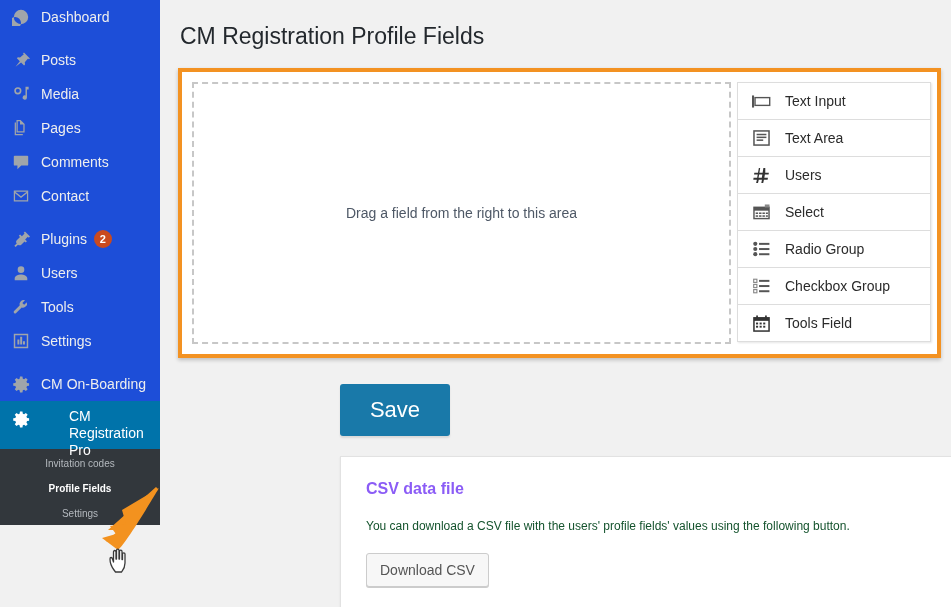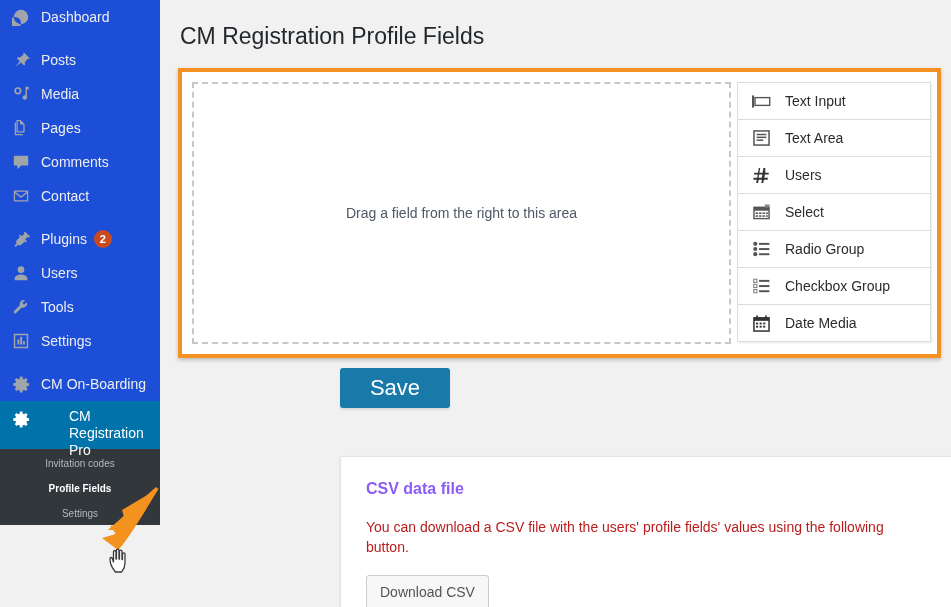--- a/index.html
+++ b/index.html
@@ -137,22 +137,22 @@
   }
   .field-row .f-icon svg { display: block; }
   .field-row .f-label {
     font-size: 14px;
     color: #2b2b2b;
   }
 
   
   #save-button {
     position: absolute;
-    left: 180px; top: 368px;
-    width: 110px; height: 40px;
+    left: 180px; top: 384px;
+    width: 110px; height: 52px;
     background: #1979a9;
     color: #fff;
     border: none;
     border-radius: 3px;
     font-size: 22px;
     font-family: "Liberation Sans", sans-serif;
     cursor: pointer;
     box-shadow: 0 2px 2px rgba(0,0,0,0.10);
     text-align: center;
   }
@@ -168,22 +168,22 @@
     box-shadow: 0 1px 2px rgba(0,0,0,0.07);
     padding: 23px 25px 20px 25px;
   }
   #csv-title {
     font-size: 16px;
     font-weight: bold;
     color: #8b5cf6;
     margin-bottom: 20px;
   }
   #csv-desc {
-    font-size: 14px;
-    color: #b91c1c;
+    font-size: 12px;
+    color: #14532d;
     margin-bottom: 18px;
     line-height: 1.4;
   }
   #download-csv {
     display: inline-block;
     padding: 8px 13px;
     background: #f7f7f7;
     border: 1px solid #ccc;
     border-radius: 3px;
     font-size: 14px;
@@ -422,21 +422,21 @@
                   <g fill="#333">
                     <rect x="3.2" y="8" width="2.2" height="2"></rect>
                     <rect x="7" y="8" width="2.2" height="2"></rect>
                     <rect x="10.8" y="8" width="2.2" height="2"></rect>
                     <rect x="3.2" y="11.4" width="2.2" height="2"></rect>
                     <rect x="7" y="11.4" width="2.2" height="2"></rect>
                     <rect x="10.8" y="11.4" width="2.2" height="2"></rect>
                   </g>
                 </svg>
               </span>
-              <span class="f-label">Date Media</span>
+              <span class="f-label">Tools Field</span>
             </div>
           </div>
       </div>
     </section>
 
     <button id="save-button">Save</button>
 
     <section id="csv-panel">
       <div id="csv-title">CSV data file</div>
       <div id="csv-desc">You can download a CSV file with the users' profile fields' values using the following button.</div>

